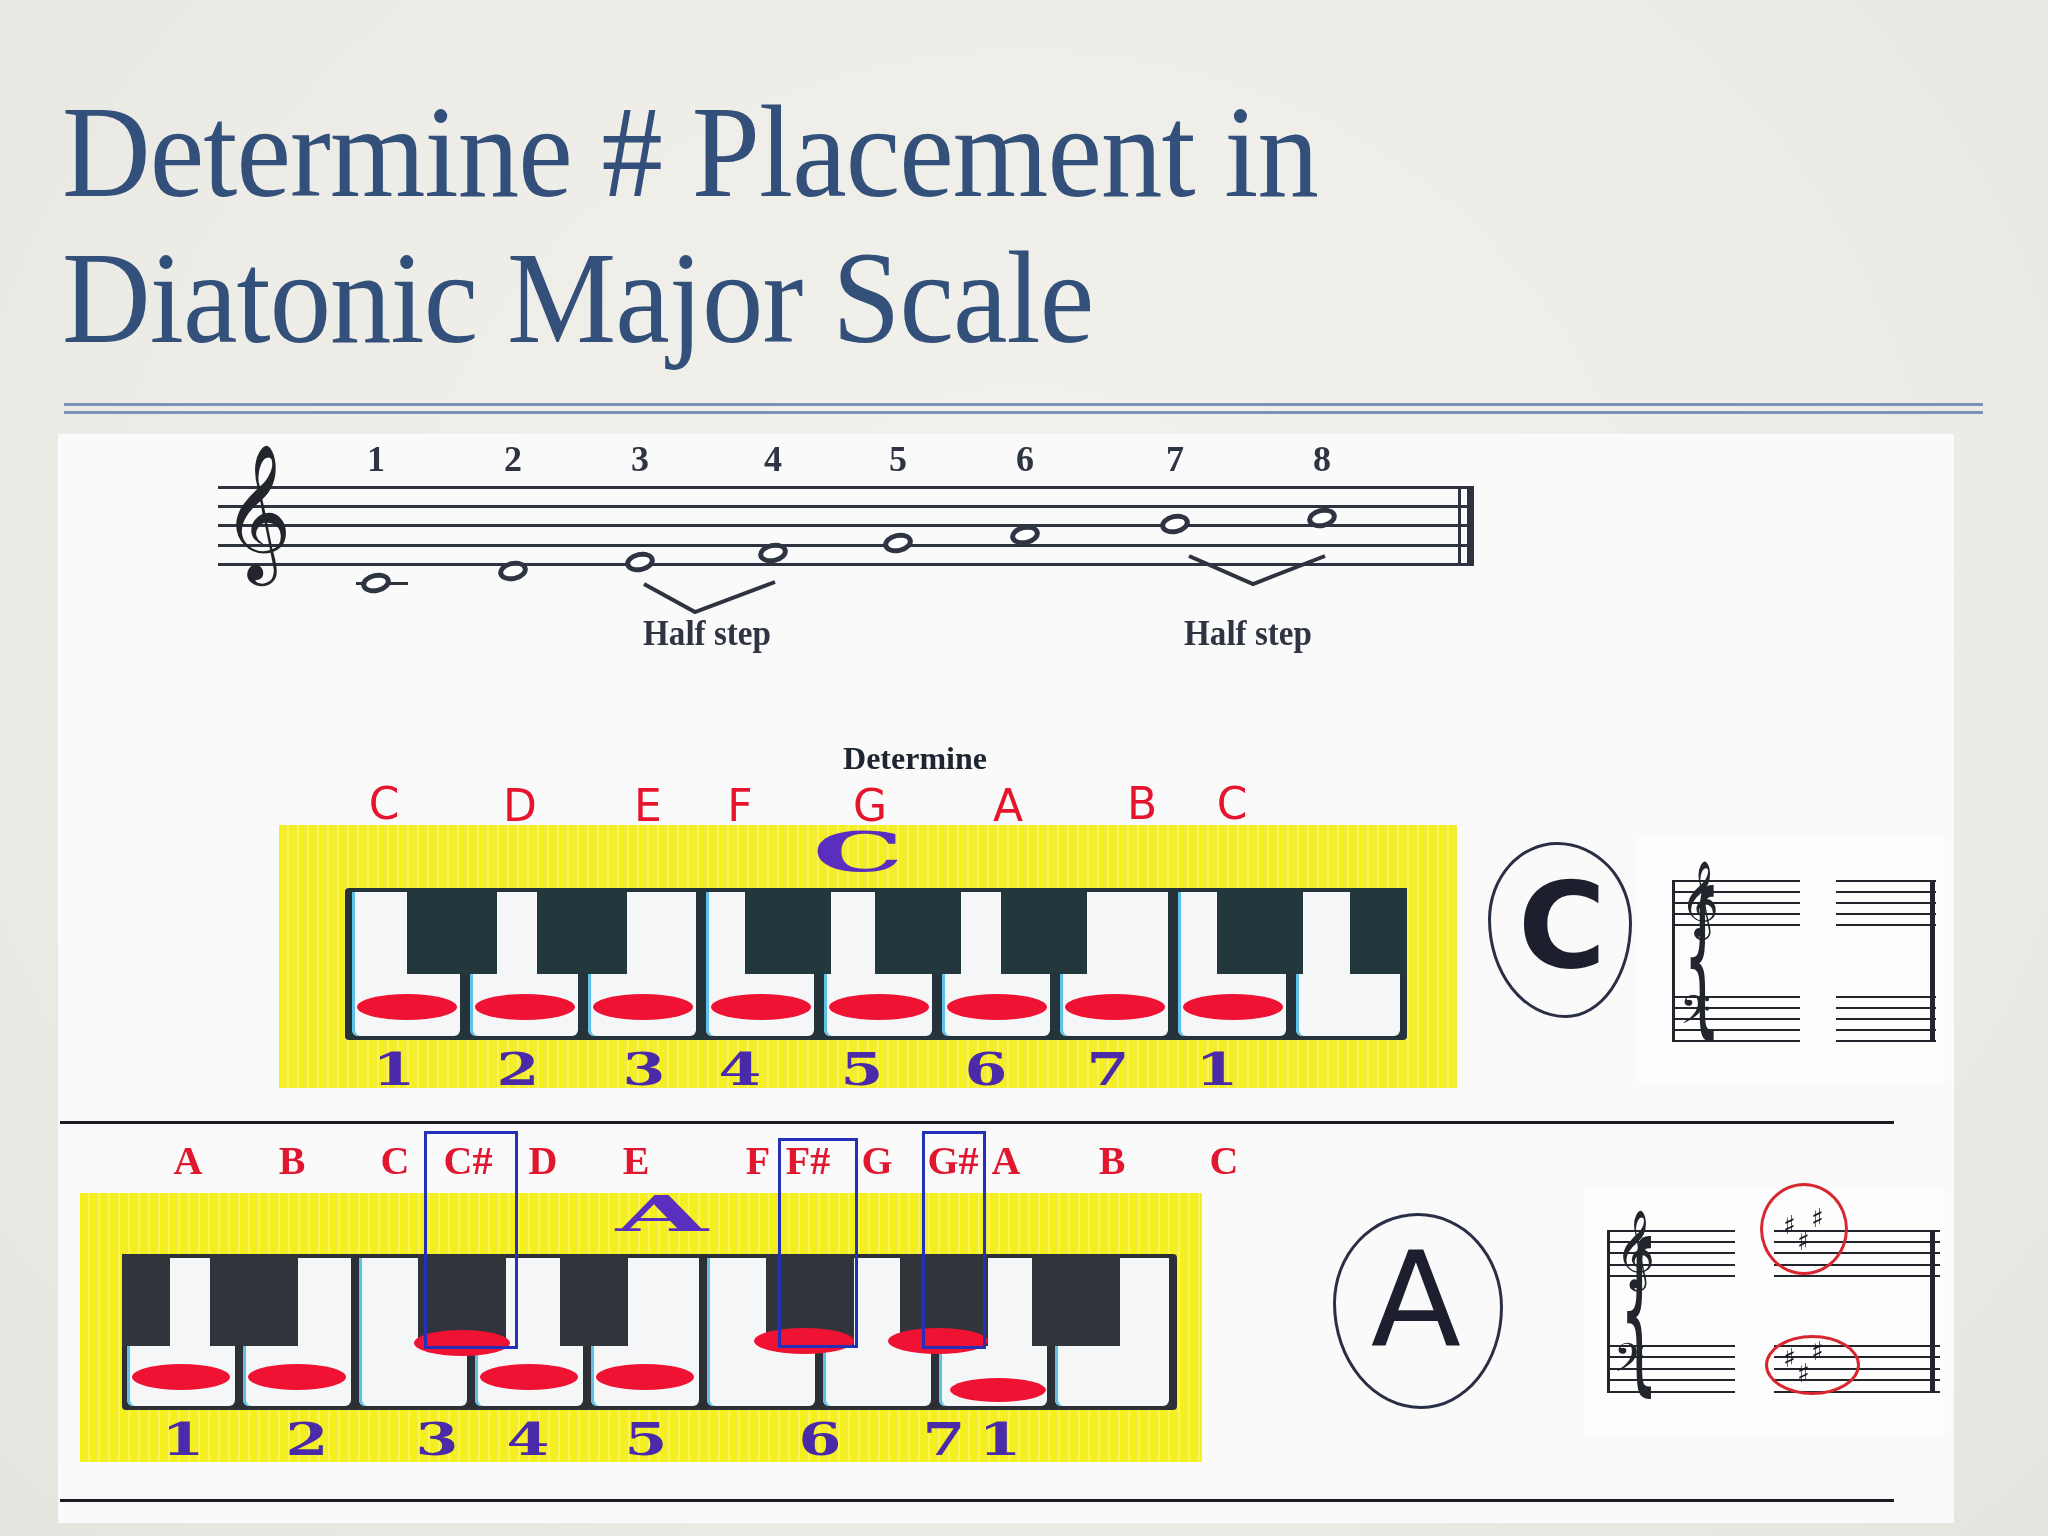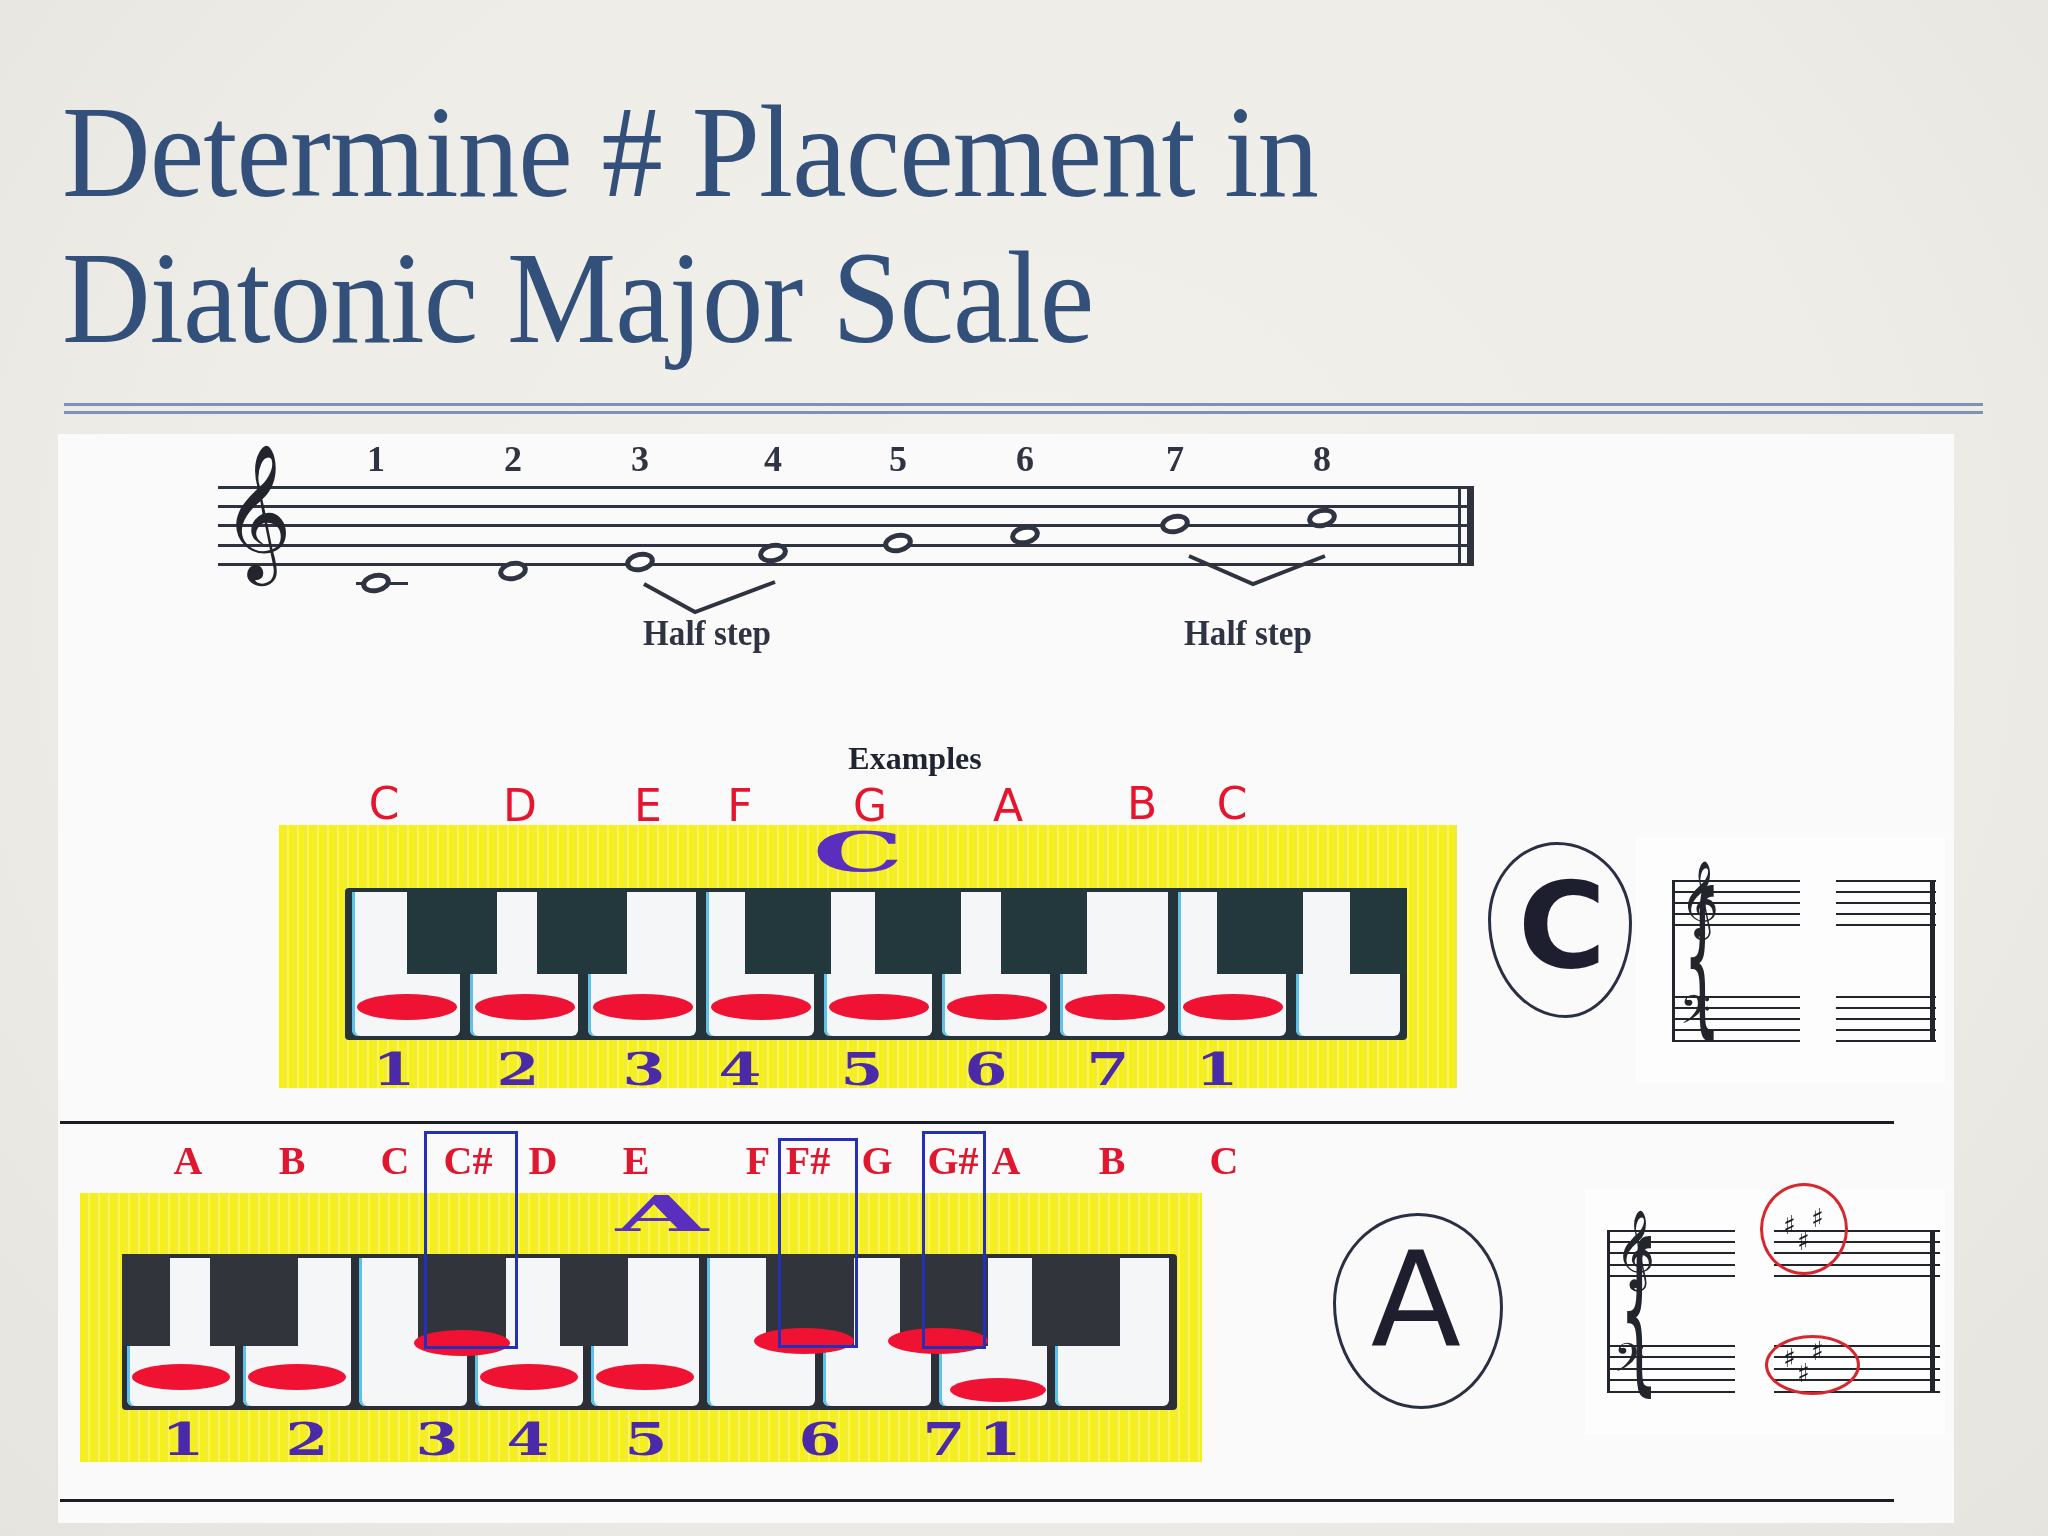--- a/index.html
+++ b/index.html
@@ -80,21 +80,21 @@
   <svg class="abs" style="left:640px; top:580px;" width="150" height="40">
     <polyline points="4,4 55,32 135,2" fill="none" stroke="#2f3340" stroke-width="4"></polyline>
   </svg>
   <svg class="abs" style="left:1185px; top:552px;" width="150" height="40">
     <polyline points="4,4 68,32 140,4" fill="none" stroke="#2f3340" stroke-width="4"></polyline>
   </svg>
   <div class="halfstep" style="left:707px; top:612px;">Half step</div>
   <div class="halfstep" style="left:1248px; top:612px;">Half step</div>
 </div>
 
-<div class="examples" style="left:915px; top:740px;">Examples</div>
+<div class="examples" style="left:915px; top:740px;">Determine</div>
 
 <div>
   <div class="yellow" style="left:279px; top:825px; width:1178px; height:263px;"></div>
   <div class="big-letter" style="left:858px; top:808px; font-size:76px; transform:translateX(-50%) scaleX(1.5) scaleY(0.7);">C</div>
 
   <div class="hw-red" style="left:384px; top:778px;">C</div>
   <div class="hw-red" style="left:520px; top:780px;">D</div>
   <div class="hw-red" style="left:648px; top:780px;">E</div>
   <div class="hw-red" style="left:740px; top:780px;">F</div>
   <div class="hw-red" style="left:870px; top:780px;">G</div>

